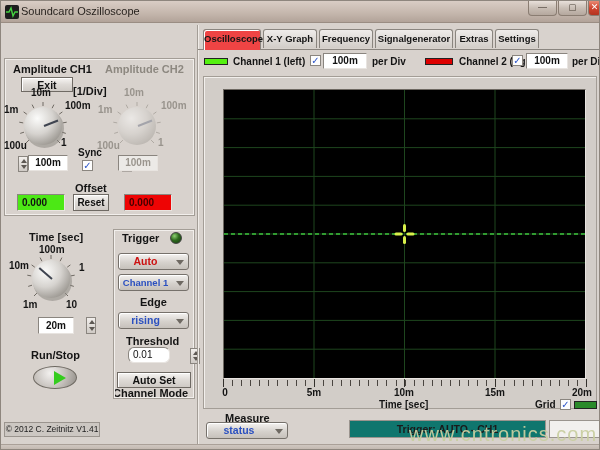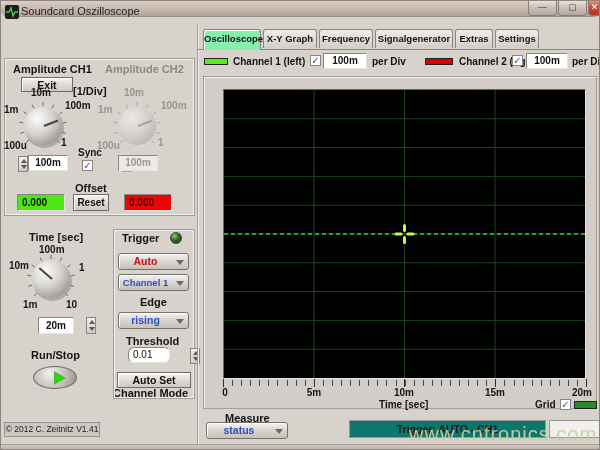--- a/index.html
+++ b/index.html
@@ -1,22 +1,22 @@
 <!DOCTYPE html>
 <html><head>
 <meta charset="utf-8">
 <style>
   html,body{margin:0;padding:0;background:#b9b1a9;}
   *{box-sizing:border-box;font-family:"Liberation Sans",sans-serif;}
   #win{position:relative;width:600px;height:450px;background:#d8d2cd;overflow:hidden;
        border:1px solid #8e867e;}
   .abs{position:absolute;}
   
-  #titlebar{left:0;top:0;width:600px;height:16px;
-    background:linear-gradient(#d9cdc5,#c4b6ac 60%,#b2a399);border-bottom:1px solid #9a8d83;border-radius:9px;}
+  #titlebar{left:0;top:0;width:600px;height:22px;
+    background:linear-gradient(#d9cdc5,#c4b6ac 60%,#b2a399);border-bottom:1px solid #9a8d83;}
   #title-text{left:20px;top:4px;font-size:11px;color:#241f1b;}
   .winbtn{top:0;height:15px;border:1px solid #8a7d72;border-top:none;border-radius:0 0 4px 4px;
     background:linear-gradient(#e8e0da,#c9beb5 50%,#b5a89e);text-align:center;
     font-size:9px;line-height:13px;color:#4a4038;cursor:pointer;}
   #btn-close{background:linear-gradient(#e98a74,#d0452f 50%,#b33420);color:#fff;}
   
   .lbl{font-size:11px;font-weight:bold;color:#141414;white-space:nowrap;}
   .sm{font-size:10px;}
   .gray{color:#8d8880;}
   .btn{background:linear-gradient(#f7f5f3,#dedad6 50%,#cfcac5);border:1px solid #6f6a64;
@@ -54,21 +54,21 @@
   .xmaj{top:378px;width:1px;height:8px;background:#33302c;}
   .xlab{top:386px;transform:translateX(-50%);font-size:10px;font-weight:bold;color:#141414;}
   #watermark{left:408px;top:422px;font-size:20px;letter-spacing:1px;
     color:rgba(200,206,160,0.95);white-space:nowrap;z-index:50;}
   #bottom-strip{left:0;top:443px;width:600px;height:7px;
     background:linear-gradient(#cfc7c0,#bdb2a9);border-top:1px solid #aaa098;}
   .vdiv{width:1px;background:#a39d96;box-shadow:1px 0 0 #f0ece8;}
   .tab{top:28px;height:19px;background:linear-gradient(#efecea,#d2cdc8);
     border:1px solid #8a857f;border-bottom:none;border-radius:3px 3px 0 0;text-align:center;
     font-size:9.5px;font-weight:bold;color:#141414;line-height:18px;cursor:pointer;}
-  .tab.active{background:#86efac;height:21px;z-index:5;box-shadow:1px 1px 0 #fff inset;}
+  .tab.active{background:#ef4444;height:21px;z-index:5;box-shadow:1px 1px 0 #fff inset;}
   #tabline{left:197px;top:48px;width:403px;height:1px;background:#8a857f;}
 </style>
 </head>
 <body>
 
 <div id="win">
 
   
   <div class="abs" id="titlebar">
     <svg class="abs" style="left:4px;top:4px" width="14" height="14" viewBox="0 0 14 14">

